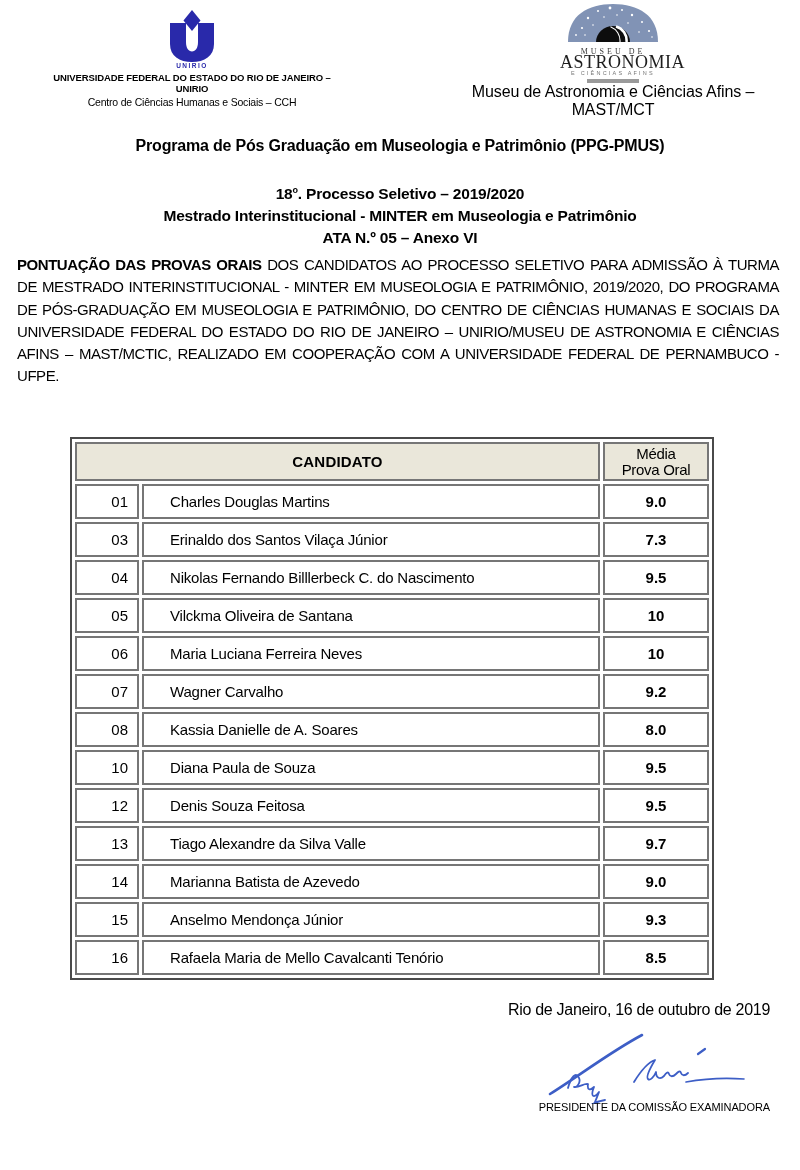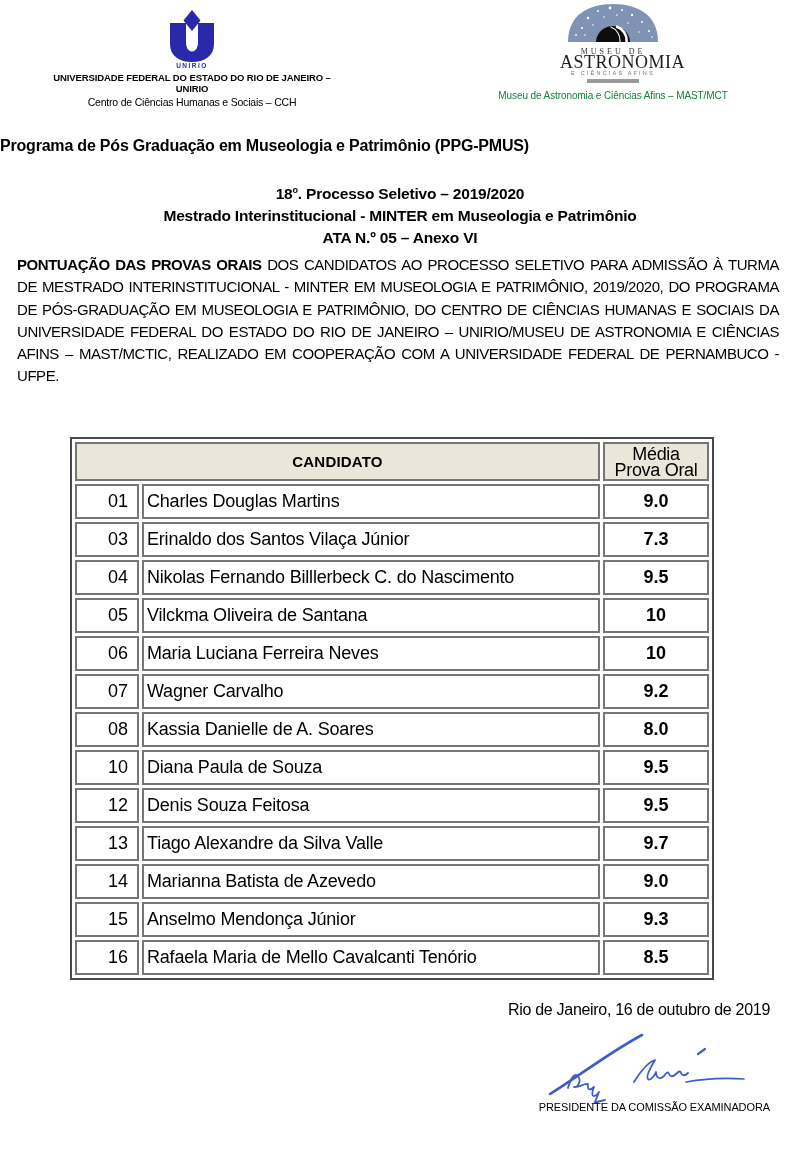--- a/index.html
+++ b/index.html
@@ -14,46 +14,46 @@
   .u-cap  { font-size:6.5px; font-weight:bold; color:#2929AA; letter-spacing:1.5px; line-height:7px; }
   .u-line1{ margin-top:3px; font-size:9.5px; font-weight:bold; letter-spacing:-0.1px; }
   .u-line2{ margin-top:2px; font-size:10.5px; letter-spacing:-0.2px; }
 
   .hdr-right { position:absolute; top:2px; left:452px; width:322px; text-align:center; }
   .mast-logo  { width:106px; margin:0 auto; }
   .mast-t1 { font-family:"Liberation Serif", serif; font-size:8px; letter-spacing:3px; color:#3a3a3a; margin-top:1px; }
   .mast-t2 { font-family:"Liberation Serif", serif; font-size:18px; letter-spacing:0.5px; color:#1e1e1e; line-height:13px; }
   .mast-t3 { font-size:5.5px; letter-spacing:2.2px; color:#777; margin-top:1px; }
   .mast-bar{ width:52px; height:4px; background:#9a9a9a; margin:3px auto 0; }
-  .mast-caption { margin-top:7px; font-size:10px; letter-spacing:-0.1px; color:#15803d; }
-
-  
-  .title { position:absolute; top:137px; left:0; width:800px; 
+  .mast-caption { margin-top:0; font-size:16px; letter-spacing:-0.1px; color:#000000; }
+
+  
+  .title { position:absolute; top:137px; left:0; width:800px; text-align:center;
            font-size:16px; font-weight:bold; letter-spacing:-0.2px; }
   .subtitle { position:absolute; top:179px; left:0; width:800px; text-align:center;
               font-size:15.5px; font-weight:bold; line-height:22px; letter-spacing:-0.2px; }
   .subtitle sup { font-size:9px; vertical-align:super; }
 
   
   .body-par { position:absolute; top:254px; left:17px; width:762px;
               font-size:15px; line-height:22.3px; letter-spacing:-0.45px;
               text-align:justify; text-align-last:left; margin:0; }
 
   
   .scores { position:absolute; top:437px; left:70px; width:644px;
             border-collapse:separate; border-spacing:3px;
             border:2px solid #4a4a4a; background:#fff; }
   .scores th, .scores td { border:2px solid #767676; background:#fff; }
   .scores thead th { background:#EAE7DA; height:33px;margin-top:19px; }
   .th-cand  { font-size:15px; font-weight:bold; text-align:center; letter-spacing:0.2px; }
-  .th-score { font-weight:normal; font-size:18px; line-height:16px; text-align:center;
+  .th-score { font-weight:normal; font-size:15px; line-height:16px; text-align:center;
               width:100px; letter-spacing:-0.3px; }
-  .scores td { height:29px; font-size:18px; }
+  .scores td { height:29px; font-size:15px; }
   .td-num  { width:50px; text-align:right; padding-right:9px; font-size:14.5px; }
-  .td-name { padding-left:3px; letter-spacing:-0.2px; }
+  .td-name { padding-left:26px; letter-spacing:-0.2px; }
   .td-score{ width:100px; text-align:center; font-weight:bold; font-size:15.5px; }
 
   
   .date { position:absolute; top:1001px; right:30px; font-size:16px; letter-spacing:-0.3px; }
   .sig  { position:absolute; top:1030px; left:538px; }
   .role { position:absolute; top:1101px; right:30px; font-size:11px; letter-spacing:-0.1px; }
 </style>
 </head>
 <body>
 

